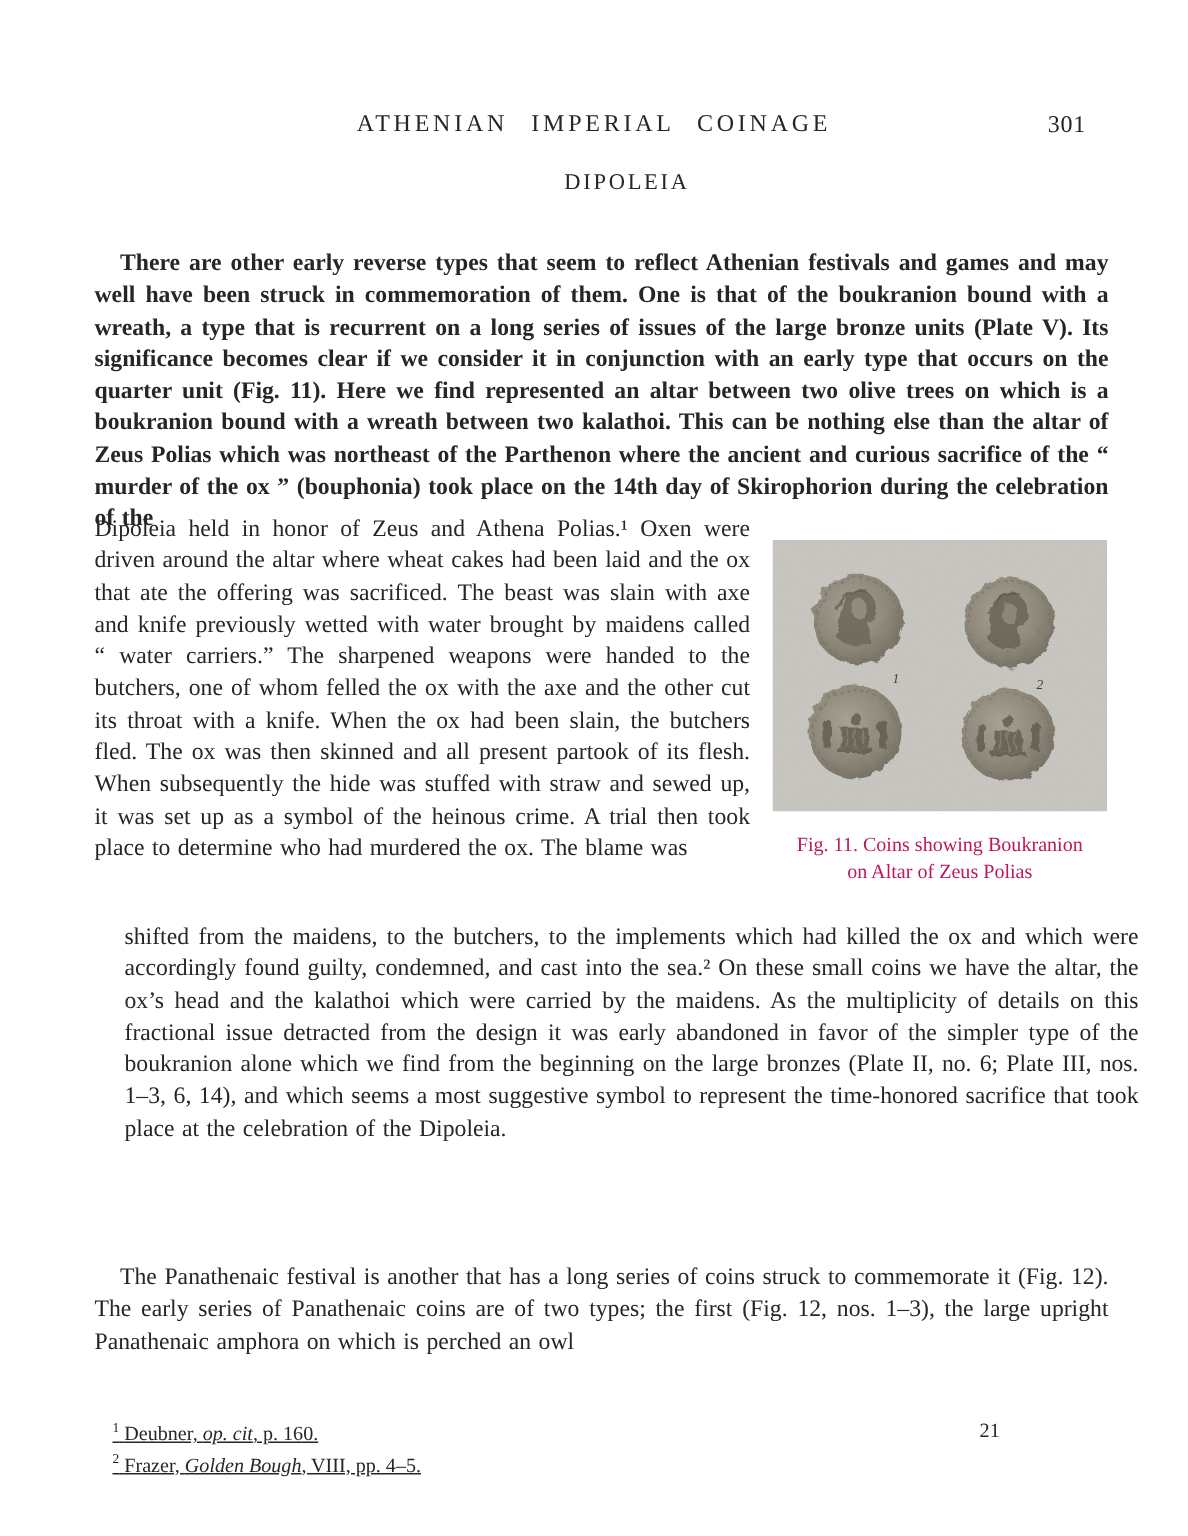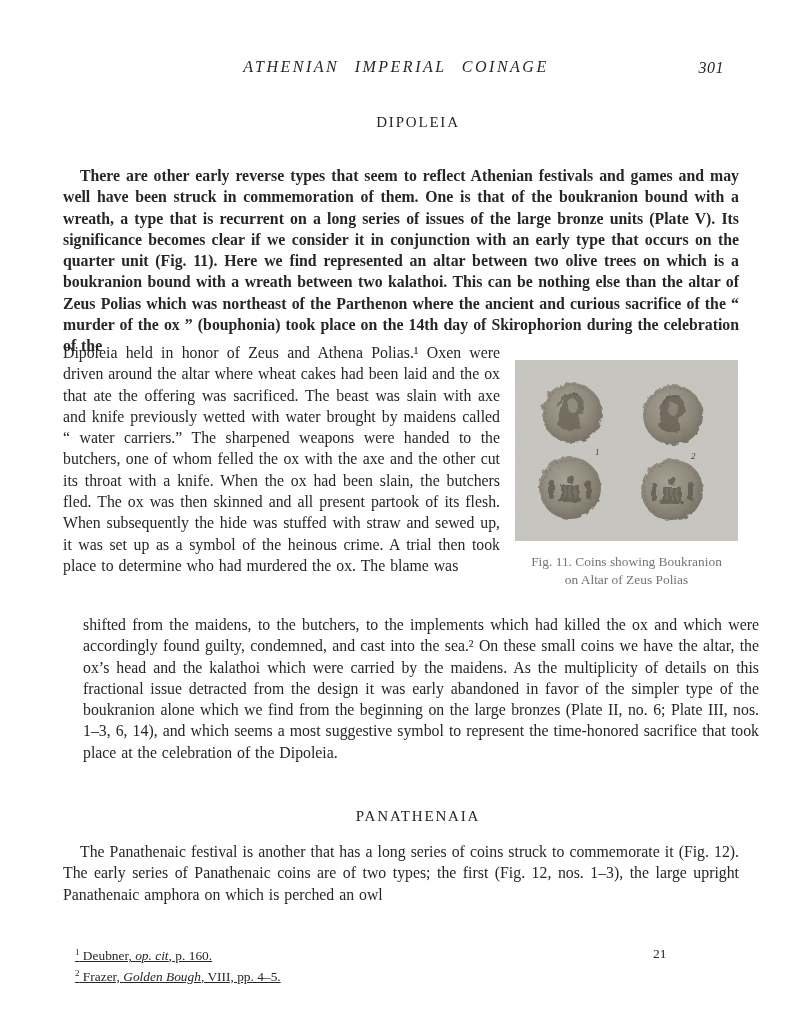--- a/index.html
+++ b/index.html
@@ -1,40 +1,40 @@
 <!DOCTYPE html>
 <html><head>
 <meta charset="utf-8">
 <style>
   html,body{margin:0;padding:0;background:#ffffff;}
   .page{
     position:relative;width:792px;height:1024px;background:#ffffff;
     font-family:"Liberation Serif","DejaVu Serif",serif;color:#262624;
     overflow:hidden;
   }
-  .running-head{position:absolute;top:58px;left:0;right:0;height:22px;font-style:italic;}
+  .running-head{position:absolute;top:74px;left:0;right:0;height:22px;}
   .head-title{text-align:center;font-size:16px;letter-spacing:2.5px;word-spacing:9px;}
   .head-pagenum{position:absolute;top:1px;right:68px;font-size:16px;letter-spacing:.5px;}
   .section-heading{
     position:absolute;left:80px;width:676px;margin:0;text-align:center;
     font-size:15px;font-weight:normal;letter-spacing:1.8px;
   }
   .heading-dipoleia{top:114px;}
   .heading-pan{top:808px;}
   .body-block{
     position:absolute;left:63px;margin:0;font-size:15.8px;line-height:21.3px;
     text-align:justify;word-spacing:1px;
   }
   .block-a{top:165px;width:676px;text-indent:17px;font-weight:bold;}
   .block-b{top:342px;width:437px;}
   .block-c{top:614px;width:676px;margin-left:20px;}
   .pan-para{top:841px;width:676px;text-indent:17px;}
   .coin-figure{position:absolute;left:515px;top:360px;width:223px;margin:0;}
   .coin-figure figcaption{
-    margin-top:8px;text-align:center;font-size:13.4px;line-height:17.5px;color:#737373;
+    margin-top:8px;text-align:center;font-size:13.4px;line-height:17.5px;color:#be185d;
   }
   .footnotes{position:absolute;top:946px;left:63px;width:600px;font-size:13.4px;line-height:20.5px;text-decoration:underline;}
   .footnote{text-indent:12px;}
   .footnote sup{font-size:9px;line-height:0;}
   .footnote i{font-style:italic;}
   .bottom-pagenum{position:absolute;top:946px;left:653px;font-size:13.5px;}
 </style>
 </head>
 <body>
 
@@ -122,21 +122,20 @@
 
       <text x="80" y="95" font-size="9" font-style="italic" fill="#433f36">1</text>
       <text x="176" y="99" font-size="9" font-style="italic" fill="#433f36">2</text>
     </svg>
     <figcaption>
       <span>Fig. 11. Coins showing Boukranion</span><br>
       <span>on Altar of Zeus Polias</span>
     </figcaption>
   </figure>
 
-  <h2 class="section-heading heading-pan">PANATHENAIA</h2>
 
   <p class="body-block pan-para">The Panathenaic festival is another that has a long series of coins struck to commemorate it (Fig. 12). The early series of Panathenaic coins are of two types; the first (Fig. 12, nos. 1–3), the large upright Panathenaic amphora on which is perched an owl</p>
 
   <div class="footnotes">
     <div class="footnote"><sup>1</sup> <span>Deubner, </span><i>op. cit</i><span>, p. 160.</span></div>
     <div class="footnote"><sup>2</sup> <span>Frazer, </span><i>Golden Bough</i><span>, VIII, pp. 4–5.</span></div>
   </div>
 
   <div class="bottom-pagenum">21</div>
 

